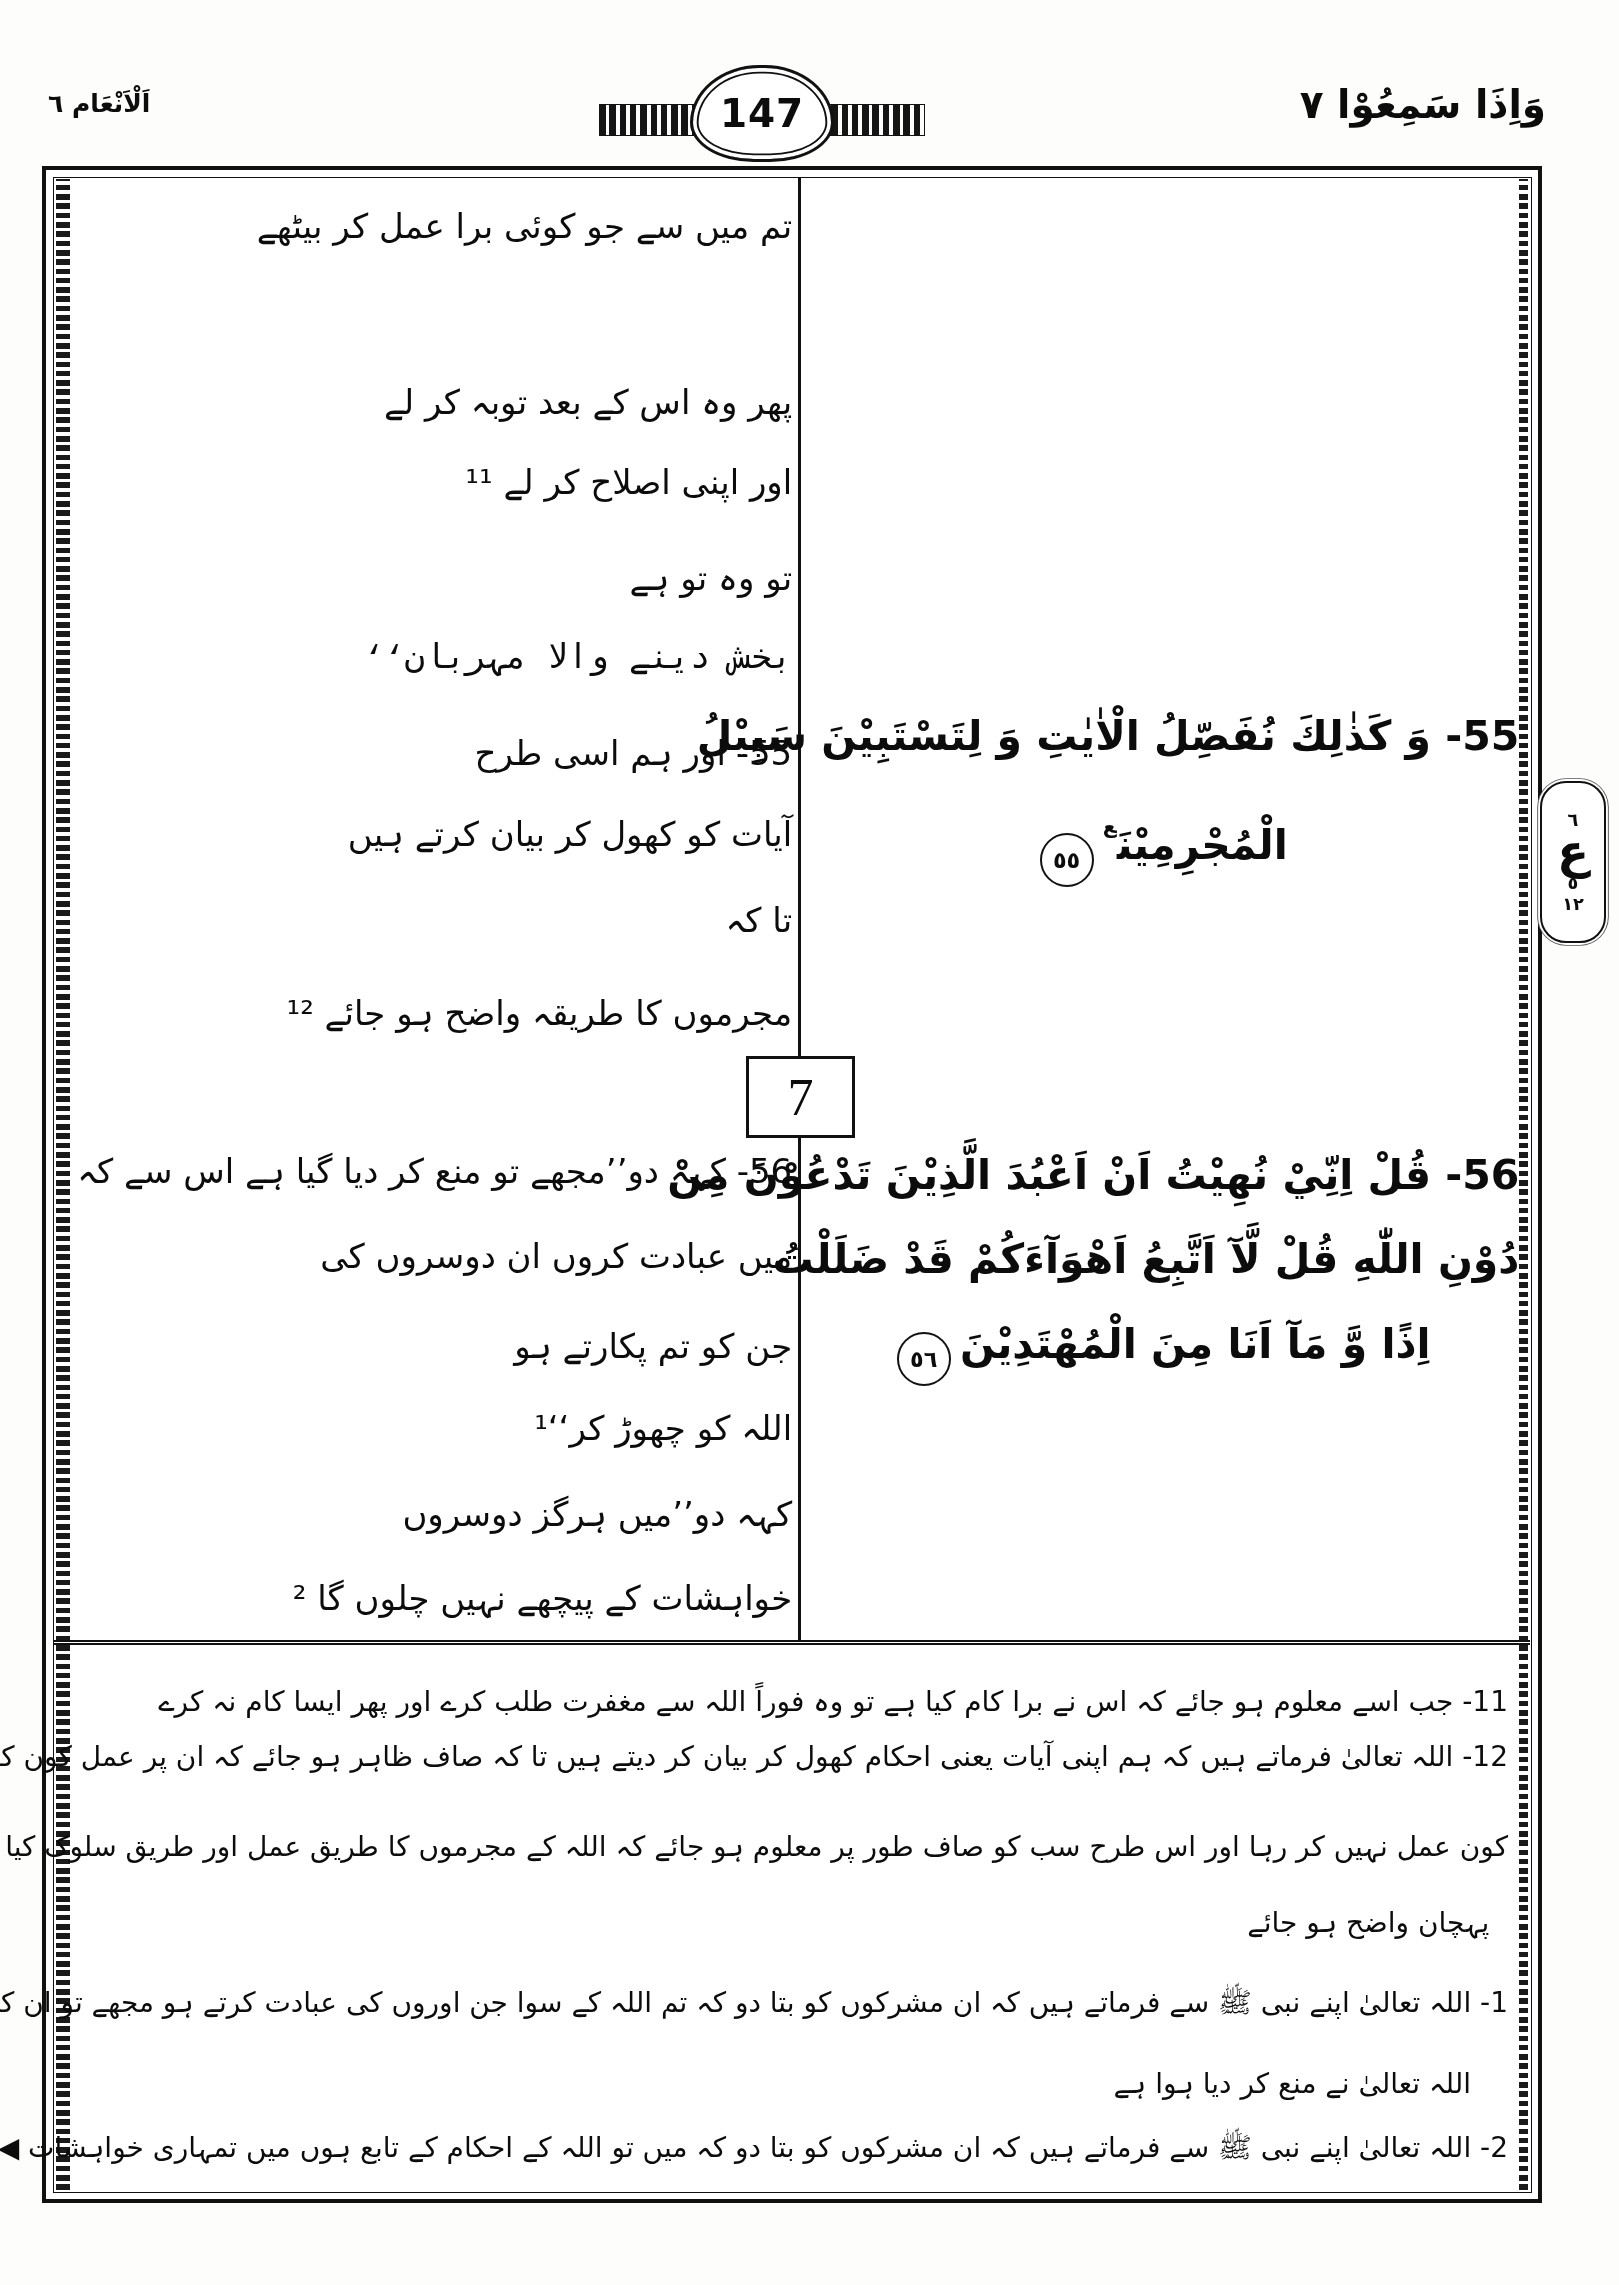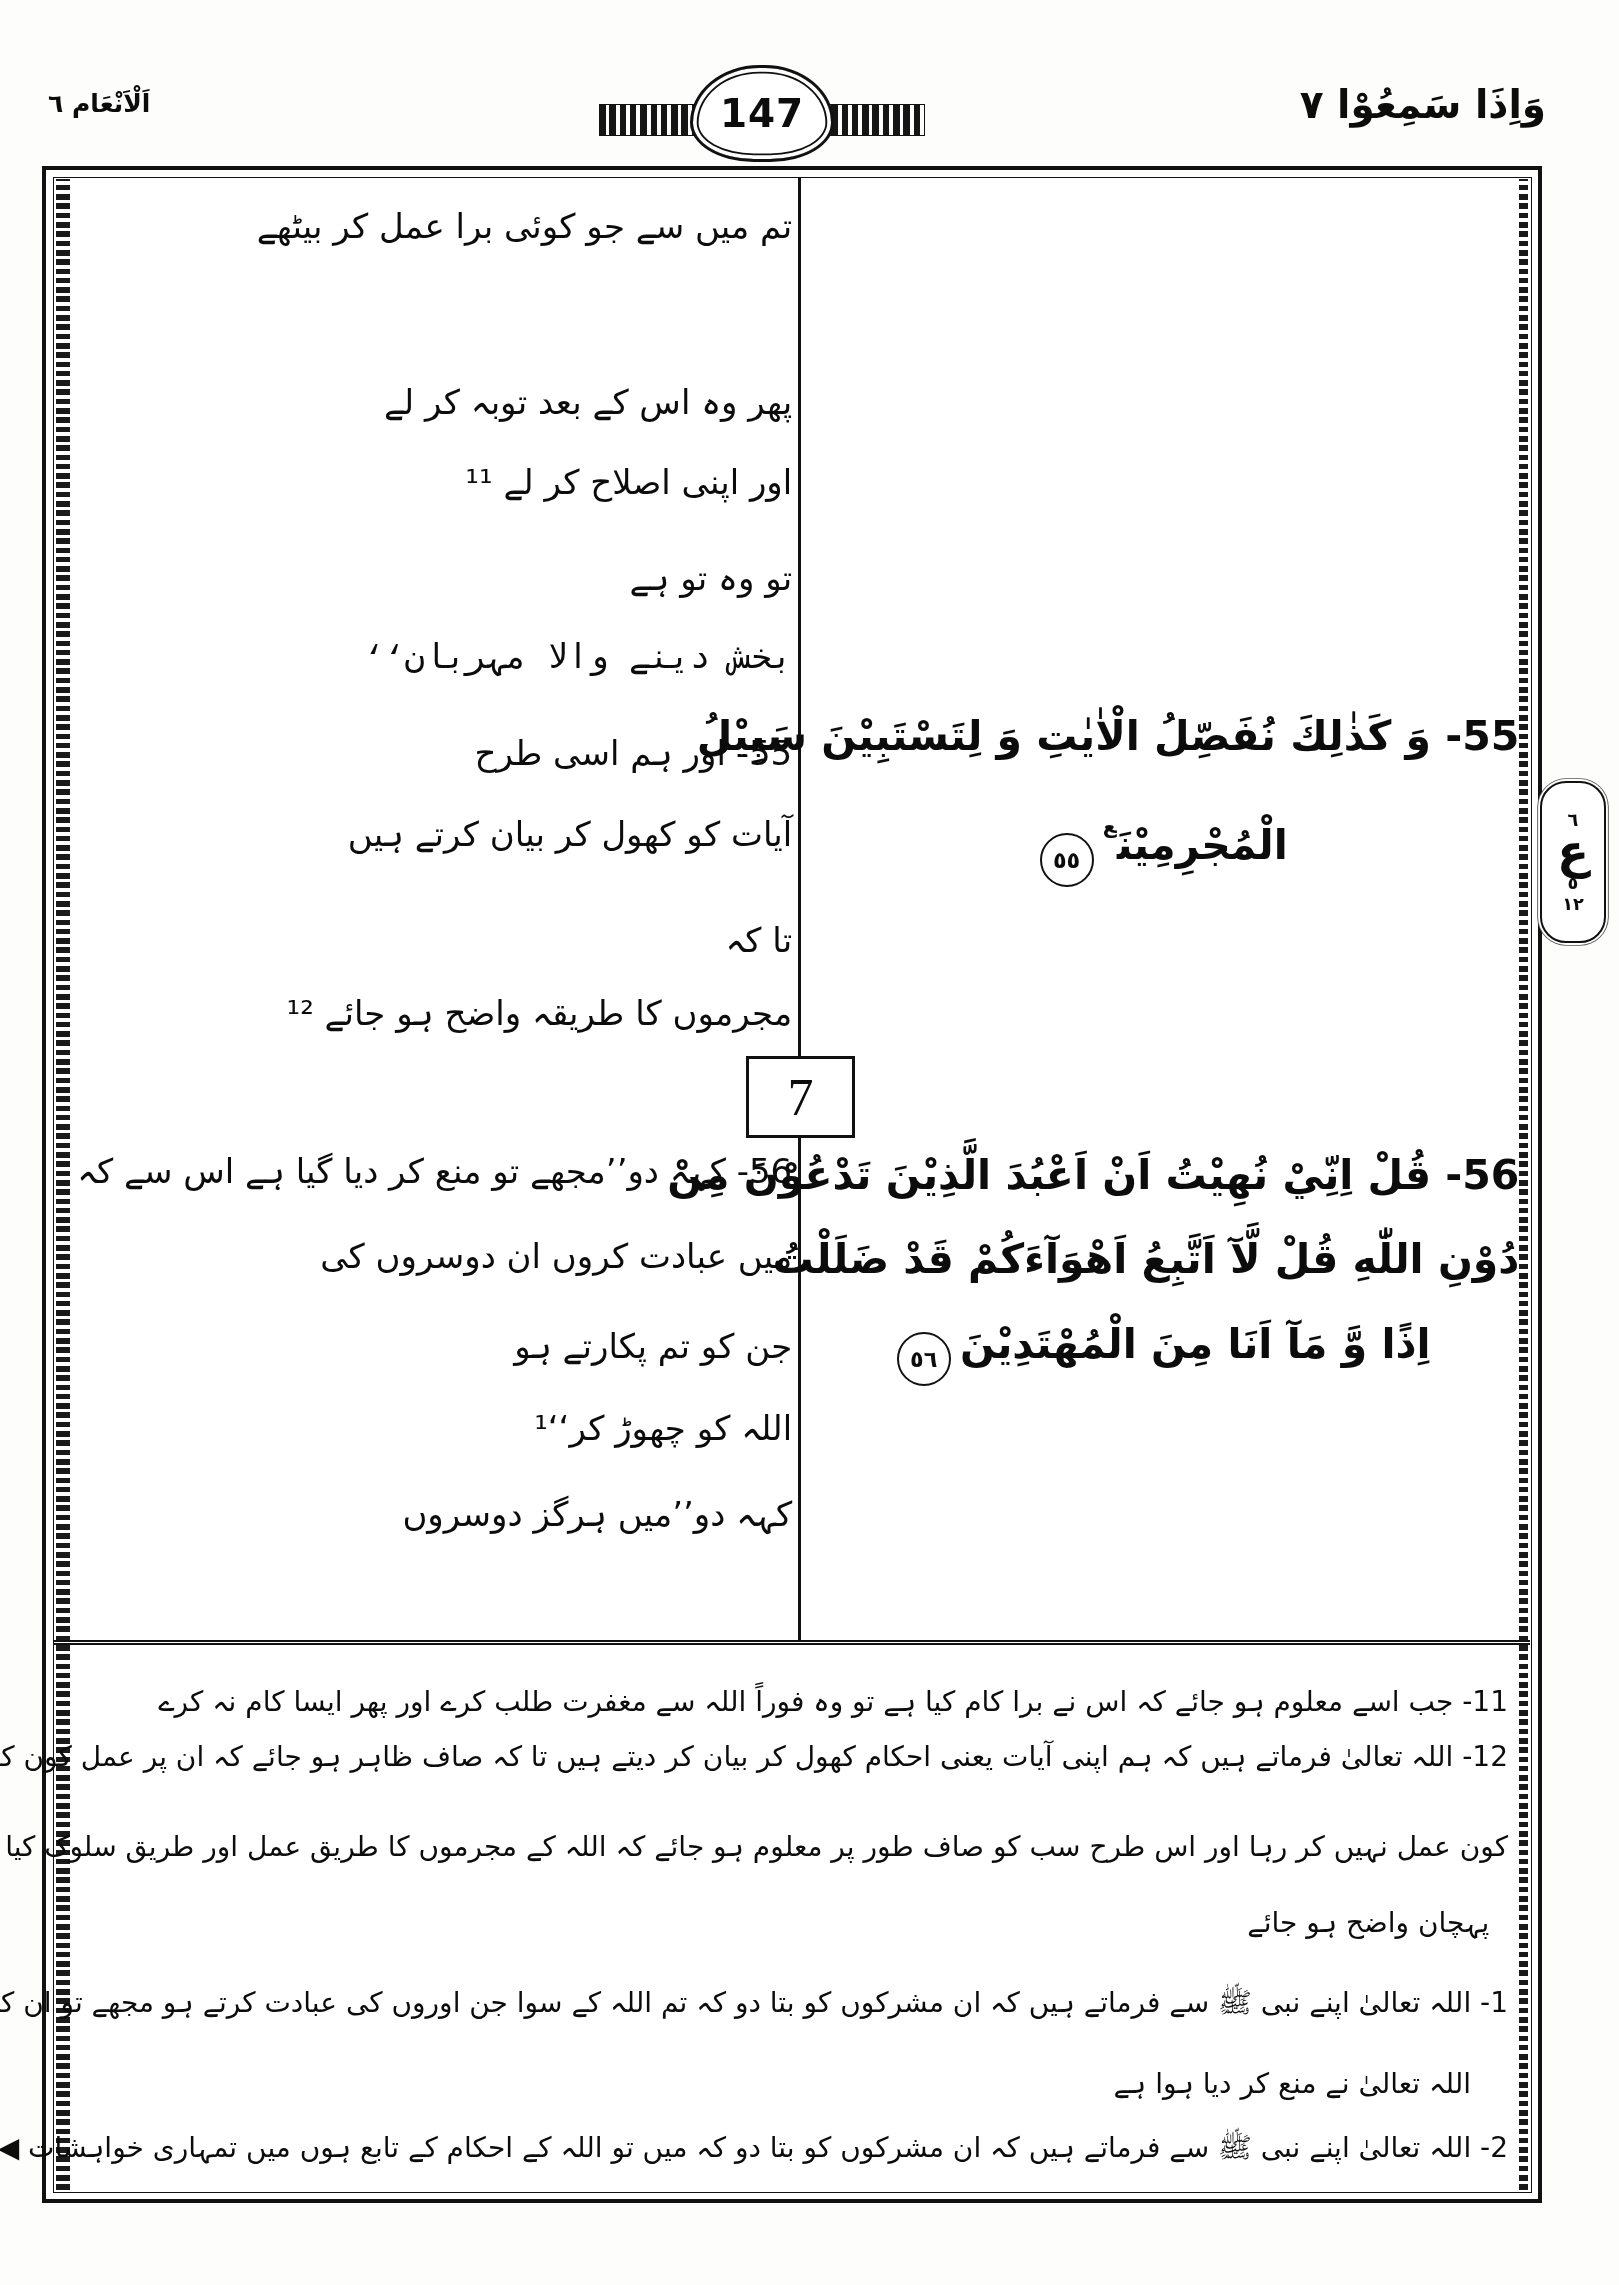--- a/index.html
+++ b/index.html
@@ -100,27 +100,28 @@
       <span>اِذًا وَّ مَآ اَنَا مِنَ الْمُهْتَدِيْنَ</span><span class="vnum-circle">٥٦</span>
     </div>
 
     <div class="tr-line" style="top:30px;padding-left:0;padding-right:131px;">تم میں سے جو کوئی برا عمل کر بیٹھے</div>
     <div class="tr-line" style="top:206px;padding-right:103px;">پھر وہ اس کے بعد توبہ کر لے</div>
     <div class="tr-line" style="top:286px;padding-right:166px;">اور اپنی اصلاح کر لے ¹¹</div>
     <div class="tr-line" style="top:382px;padding-right:84px;">تو وہ تو ہے</div>
     <div class="tr-line" style="top:463px;padding-right:112px;font-family:Liberation Mono, monospace;">بخش دینے والا مہربان‘‘</div>
     <div class="tr-line" style="top:557px;padding-right:9.3px;">55- اور ہم اسی طرح</div>
     <div class="tr-line" style="top:638px;padding-right:186px;">آیات کو کھول کر بیان کرتے ہیں</div>
-    <div class="tr-line" style="top:724px;padding-right:89px;margin-top:20px;">تا کہ</div>
+    <div class="tr-line" style="top:724px;padding-right:89px;">تا کہ</div>
     <div class="tr-line" style="top:817px;padding-right:93px;">مجرموں کا طریقہ واضح ہو جائے ¹²</div>
     <div class="tr-line" style="top:975px;padding-right:9.3px;">56- کہہ دو’’مجھے تو منع کر دیا گیا ہے اس سے کہ</div>
     <div class="tr-line" style="top:1060px;padding-right:79px;">میں عبادت کروں ان دوسروں کی</div>
     <div class="tr-line" style="top:1150px;padding-right:89px;">جن کو تم پکارتے ہو</div>
     <div class="tr-line" style="top:1232px;padding-right:149px;">اللہ کو چھوڑ کر‘‘¹</div>
     <div class="tr-line" style="top:1318px;padding-right:84px;">کہہ دو’’میں ہرگز دوسروں</div>
+    <div class="tr-line" style="top:1402px;padding-right:103px;">خواہشات کے پیچھے نہیں چلوں گا ²</div>
 
     <div class="fn-line" style="top:1508px;">11- جب اسے معلوم ہو جائے کہ اس نے برا کام کیا ہے تو وہ فوراً اللہ سے مغفرت طلب کرے اور پھر ایسا کام نہ کرے</div>
     <div class="fn-line" style="top:1563px;">12- اللہ تعالیٰ فرماتے ہیں کہ ہم اپنی آیات یعنی احکام کھول کر بیان کر دیتے ہیں تا کہ صاف ظاہر ہو جائے کہ ان پر عمل کون کر رہا ہے اور</div>
     <div class="fn-line" style="top:1653px;">کون عمل نہیں کر رہا اور اس طرح سب کو صاف طور پر معلوم ہو جائے کہ اللہ کے مجرموں کا طریق عمل اور طریق سلوک کیا ہے ان کی</div>
     <div class="fn-line" style="top:1729px;padding-right:18.6px;">پہچان واضح ہو جائے</div>
     <div class="fn-line" style="top:1809px;">1- اللہ تعالیٰ اپنے نبی ﷺ سے فرماتے ہیں کہ ان مشرکوں کو بتا دو کہ تم اللہ کے سوا جن اوروں کی عبادت کرتے ہو مجھے تو ان کی پیروی سے</div>
     <div class="fn-line" style="top:1890px;padding-right:37px;">اللہ تعالیٰ نے منع کر دیا ہوا ہے</div>
     <div class="fn-line" style="top:1954px;">2- اللہ تعالیٰ اپنے نبی ﷺ سے فرماتے ہیں کہ ان مشرکوں کو بتا دو کہ میں تو اللہ کے احکام کے تابع ہوں میں تمہاری خواہشات ◀◀</div>
   </div>
 

